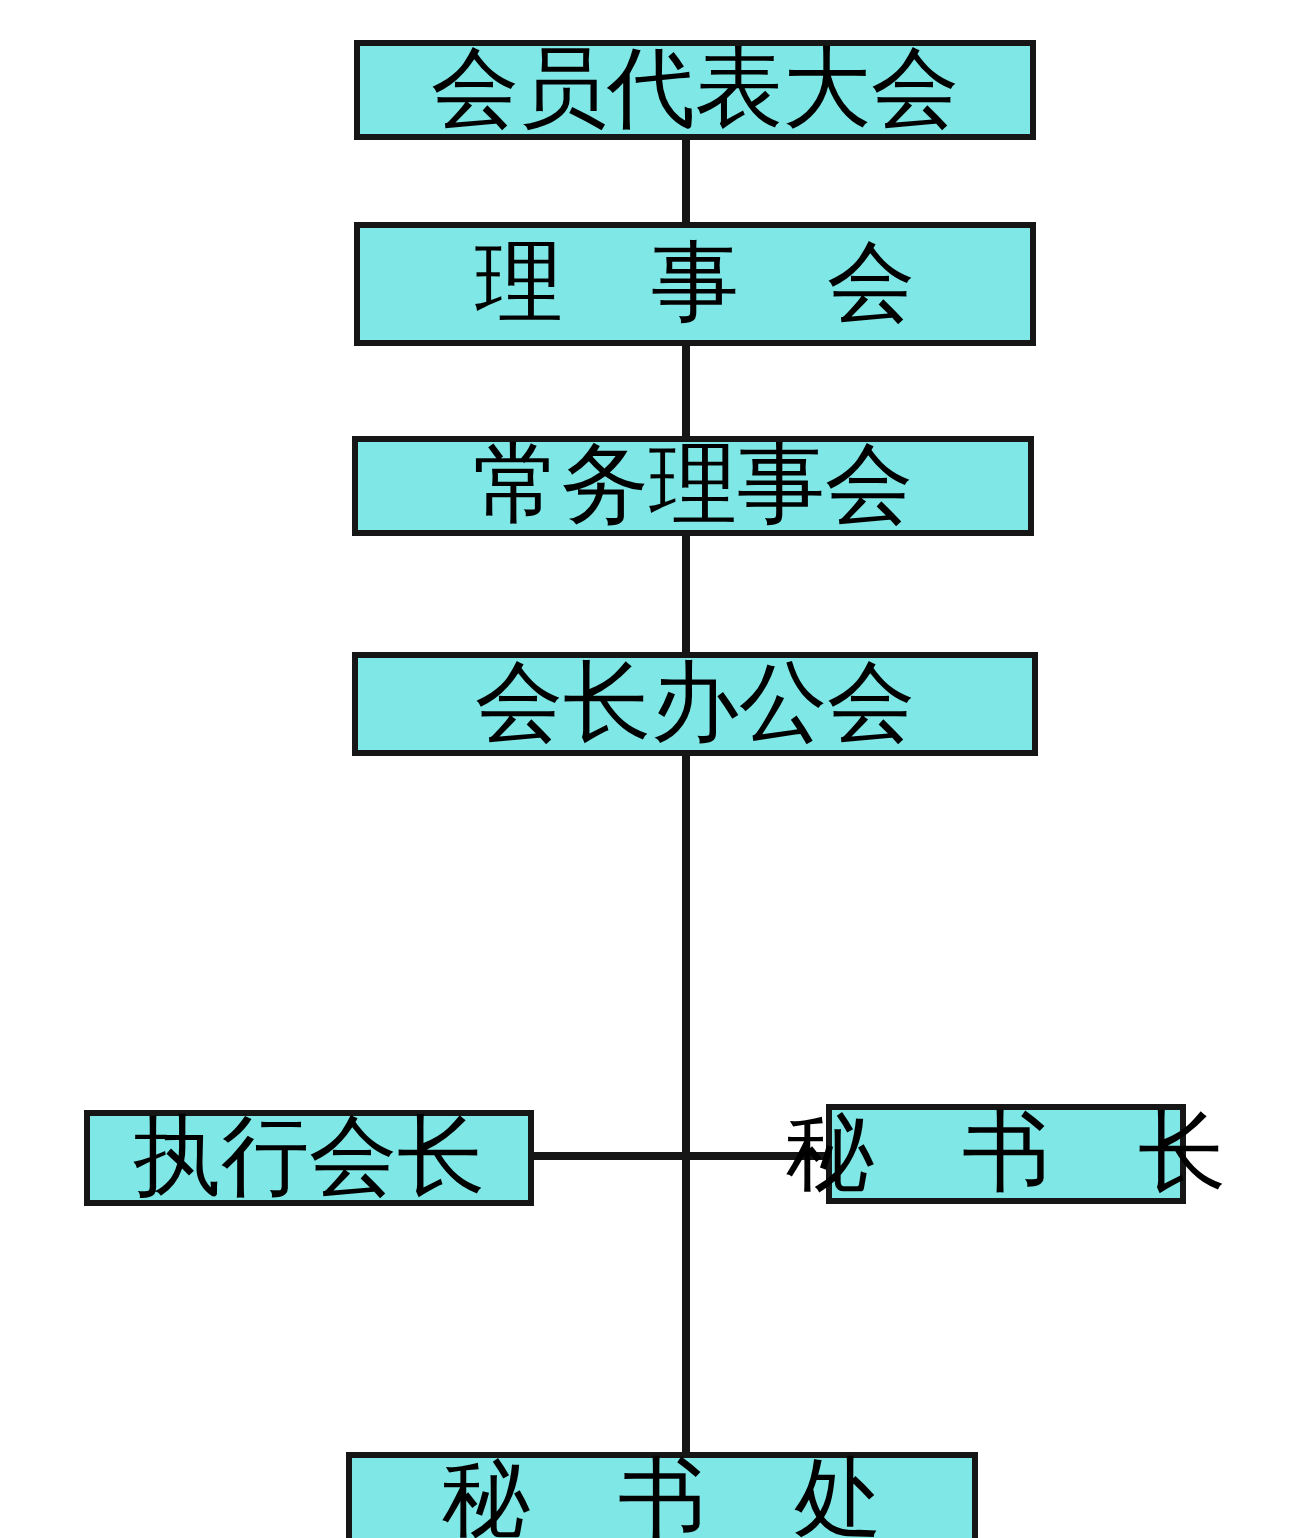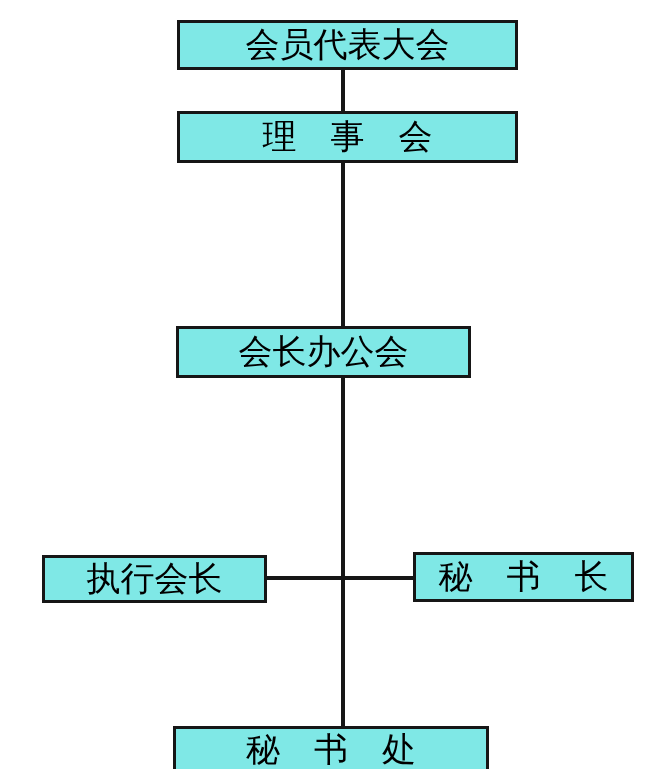--- a/index.html
+++ b/index.html
@@ -21,53 +21,56 @@
   }
   .org-box {
     position: absolute;
     box-sizing: border-box;
     background: #7fe8e6;
     border: 3px solid #161616;
     display: flex;
     align-items: center;
     justify-content: center;
     color: #000000;
-    font-size: 34px;
+    font-size: 44px;
     line-height: 1;
     white-space: nowrap;
     text-align: center;
   }
   
   .line-vertical   { left: 341px; top: 45px;  width: 4px;   height: 681px; }
   .line-horizontal { left: 264px; top: 576px; width: 152px; height: 4px; }
   .node-1 { left: 177px; top: 20px;  width: 341px; height: 50px; }
-  .node-2 { left: 177px; top: 111px; width: 341px; height: 52px; }
+  .node-2 { left: 177px; top: 111px; width: 341px; height: 62px; }
   .node-3 { left: 176px; top: 218px; width: 341px; height: 50px; }
-  .node-4 { left: 176px; top: 326px; width: 295px; height: 52px; justify-content: center; }
+  .node-4 { left: 176px; top: 326px; width: 343px; height: 52px; justify-content: center; }
   .node-5 { left: 178px; top: 434px; width: 341px; height: 51px; }
   .node-6 { left: 42px;  top: 555px; width: 225px; height: 48px; text-align: center; }
-  .node-7 { left: 413px; top: 552px; width: 221px; height: 50px; }
+  .node-7 { left: 413px; top: 552px; width: 180px; height: 50px; }
   .node-8 { left: 173px; top: 726px; width: 316px; height: 48px; }
 </style>
 </head>
 <body>
 
 <div class="canvas">
 
   <div class="connector line-vertical"></div>
   <div class="connector line-horizontal"></div>
 
   <div class="org-box node-1">
     <span>会员代表大会</span>
   </div>
 
   <div class="org-box node-2">
     <span>理　事　会</span>
   </div>
 
+  <div class="org-box node-3">
+    <span>常务理事会</span>
+  </div>
 
   <div class="org-box node-4">
     <span>会长办公会</span>
   </div>
 
 
   <div class="org-box node-6">
     <span>执行会长</span>
   </div>
 

